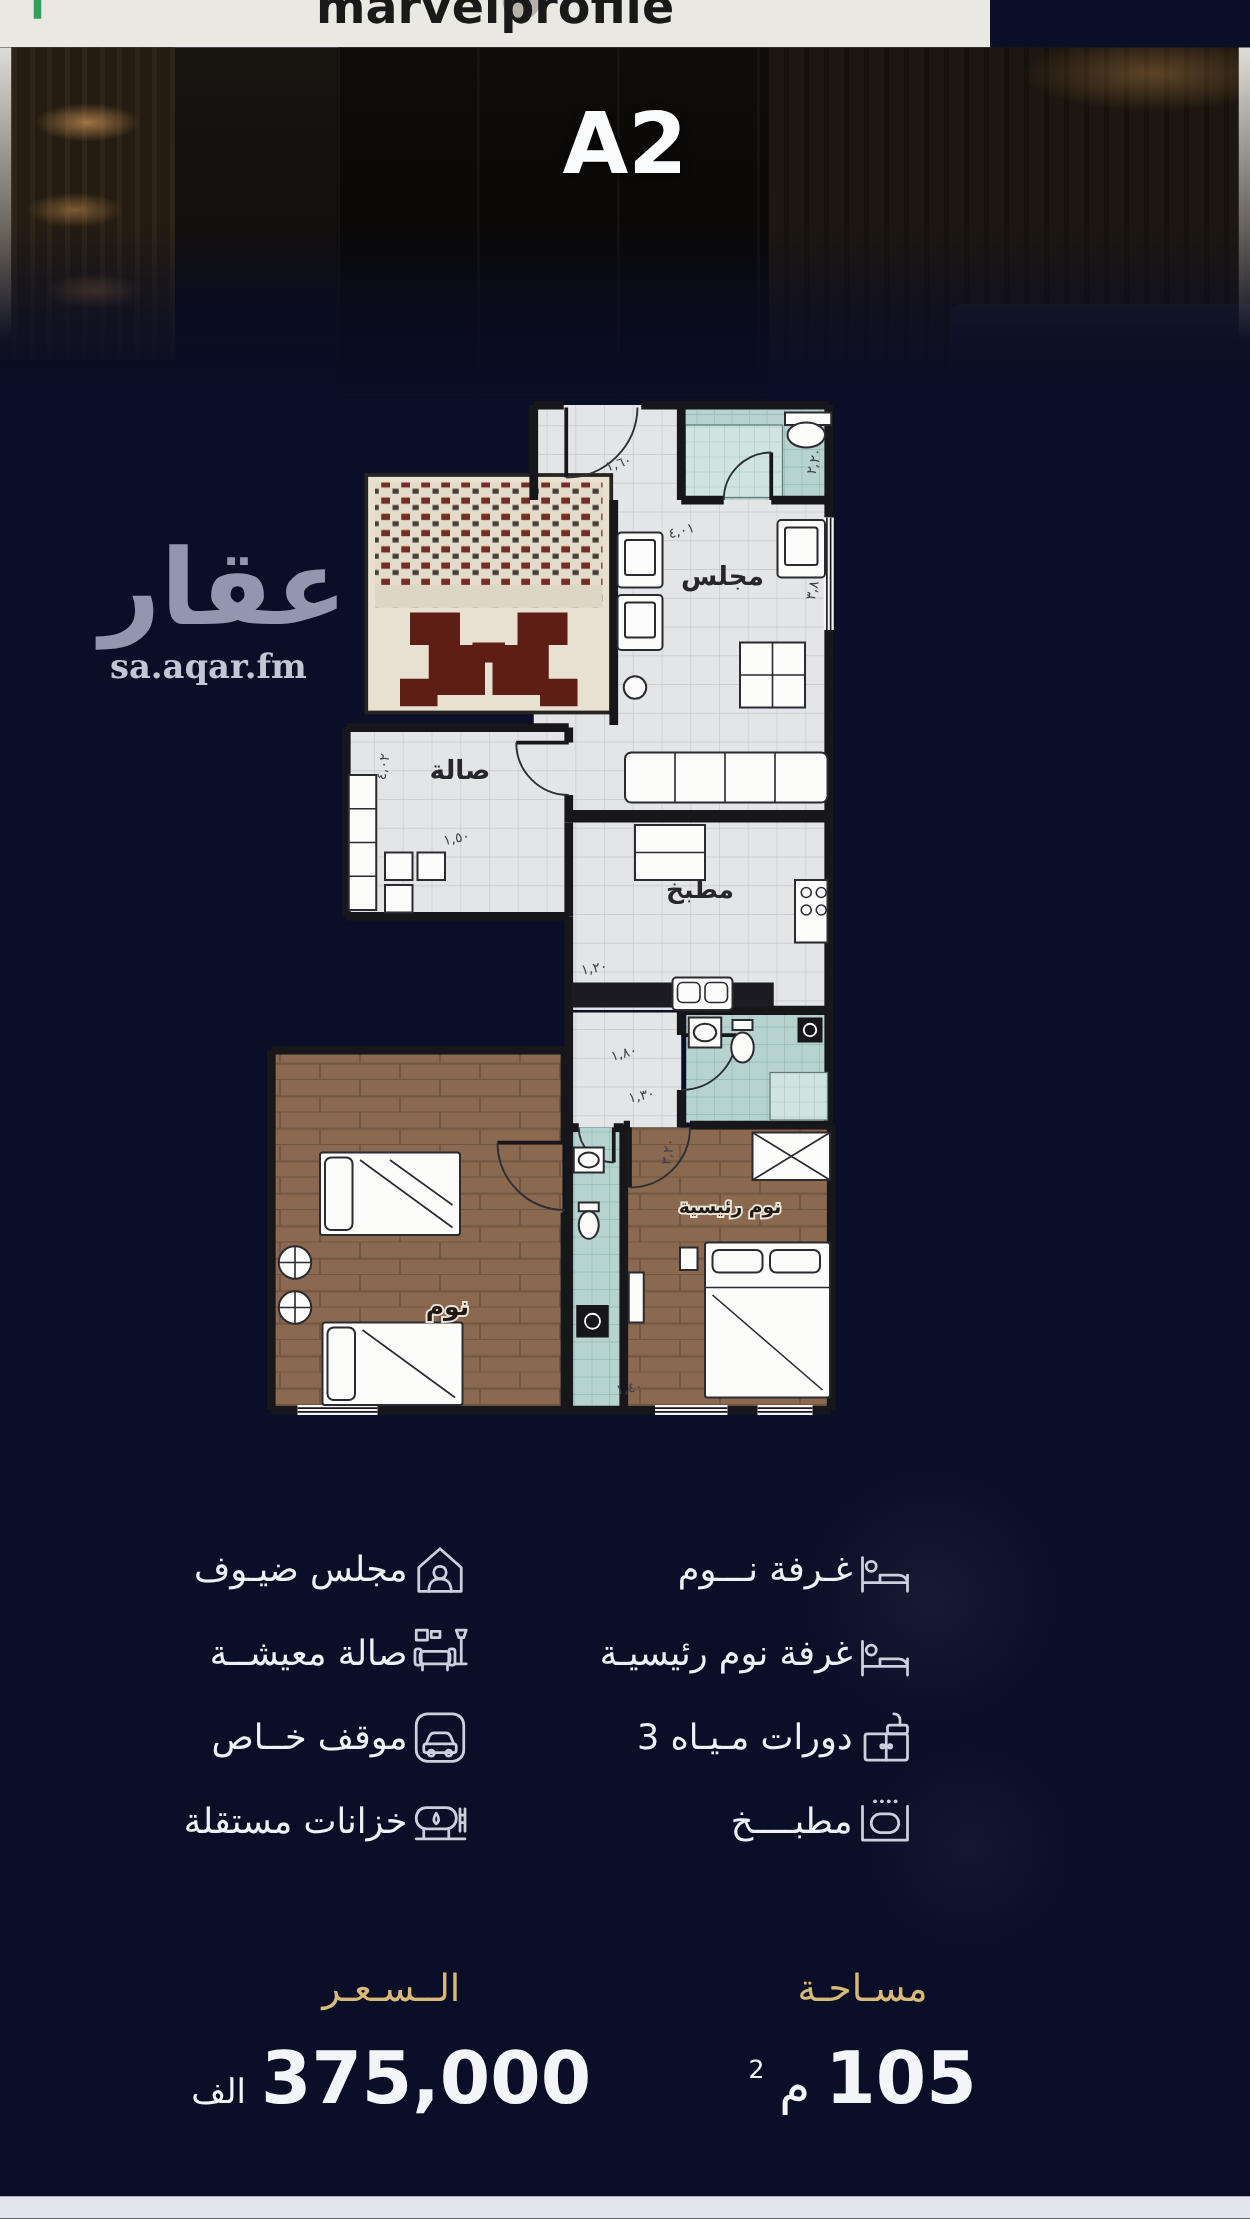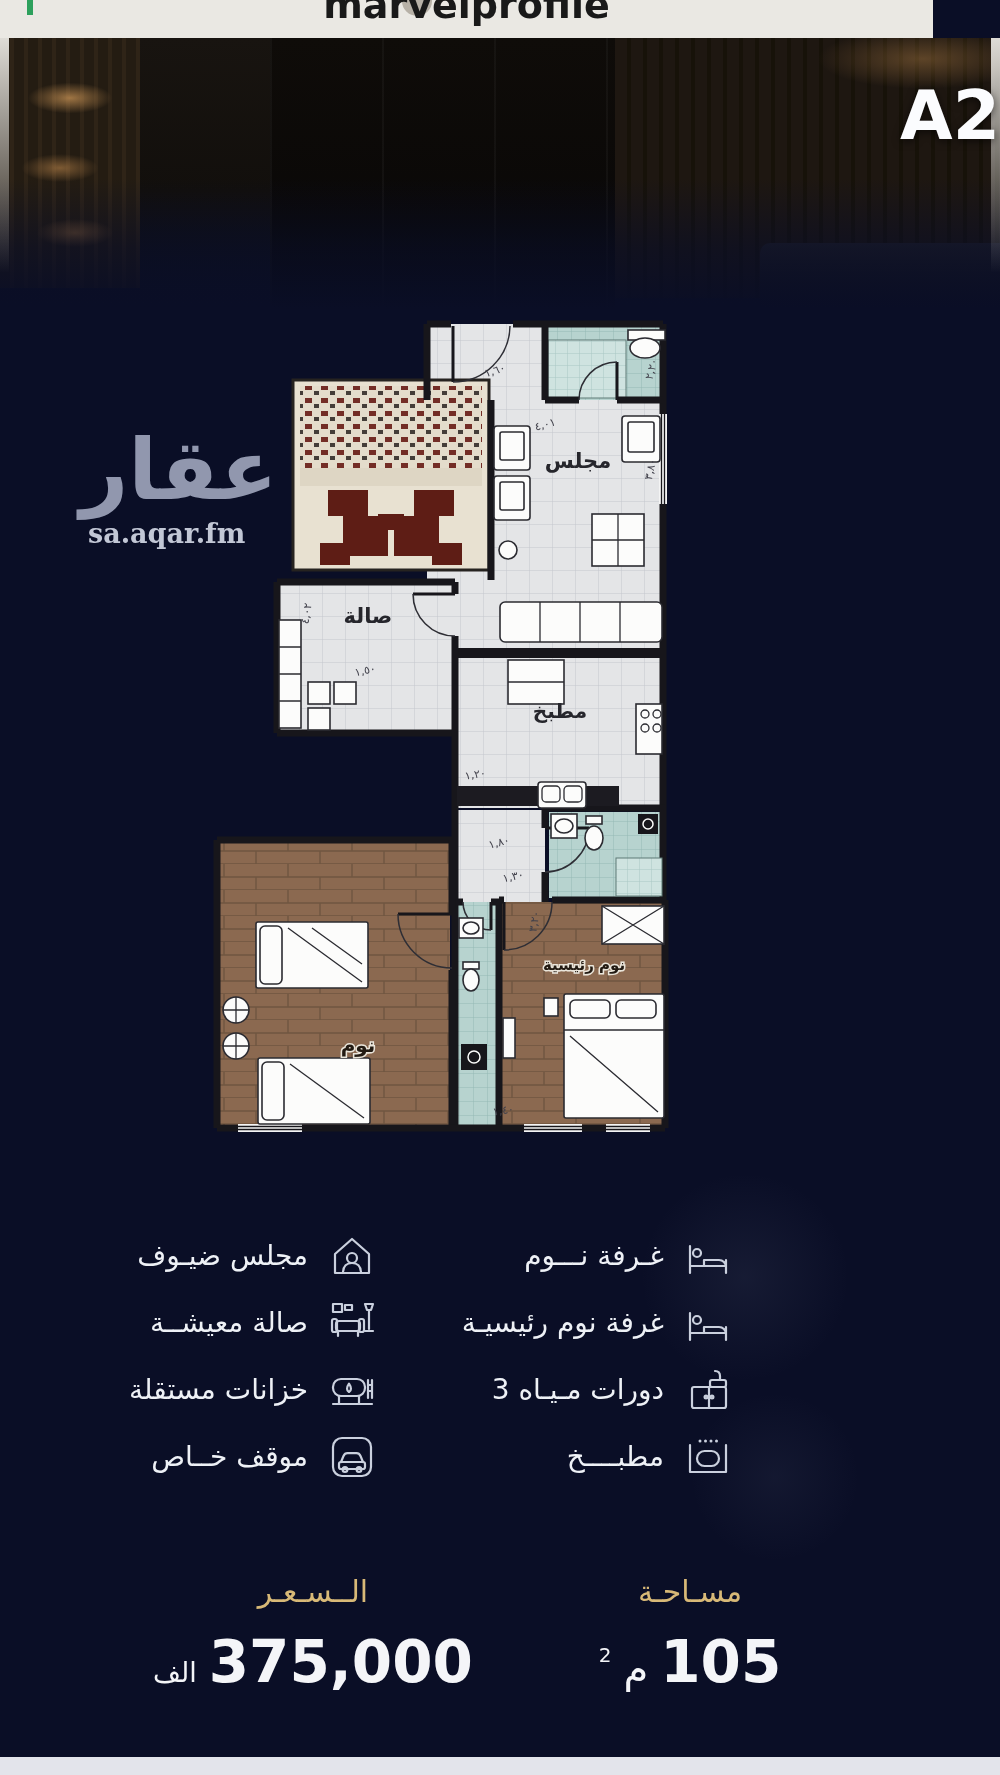--- a/index.html
+++ b/index.html
@@ -1,19 +1,19 @@
 <!DOCTYPE html>
 <html><head>
 <meta charset="utf-8">
 <style>
   html,body{margin:0;padding:0;background:#000;}
   .page{position:relative;width:1000px;height:1775px;background:#0a0e26;overflow:hidden;
         font-family:"DejaVu Sans",sans-serif;}
   
-  .top-header{position:absolute;left:0;top:0;width:933px;height:38px;background:#eae8e3;overflow:hidden;}
+  .top-header{position:absolute;left:0;top:0;width:792px;height:38px;background:#eae8e3;overflow:hidden;}
   .green-bar{position:absolute;left:27px;top:0;width:6px;height:15px;background:#2da05c;}
   .avatar{position:absolute;left:402px;top:-14px;width:30px;height:30px;border-radius:50%;background:#b7b1a7;}
   .app-title{position:absolute;left:0;right:0;top:-17px;text-align:center;font-size:38px;font-weight:700;color:#191919;}
   
   .photo{position:absolute;left:0;top:38px;width:1000px;height:280px;
     background:linear-gradient(180deg,#181410 0%,#120f0c 55%,#0a0e26 100%);}
   .photo .shelf{position:absolute;left:0;top:0;width:140px;height:250px;
     background:
       radial-gradient(60px 22px at 70px 60px, rgba(224,164,94,.65), rgba(224,164,94,0) 70%),
       radial-gradient(55px 20px at 60px 130px, rgba(214,152,84,.5), rgba(214,152,84,0) 70%),
@@ -28,21 +28,21 @@
       repeating-linear-gradient(90deg,#1e1711 0 12px,#171209 12px 16px);}
   .photo .bed{position:absolute;left:760px;top:205px;width:240px;height:70px;border-radius:10px 0 0 0;
     background:linear-gradient(180deg,#23232a,#121218);}
   .photo .fade{position:absolute;left:0;top:0;width:100%;height:100%;
     background:linear-gradient(180deg,rgba(10,14,38,0) 50%,rgba(10,14,38,.65) 75%,#0a0e26 97%);}
   .edge{position:absolute;top:38px;width:9px;height:235px;
     background:linear-gradient(180deg,rgba(232,230,225,.95),rgba(232,230,225,0));}
   .edge.l{left:0;} .edge.r{right:0;}
   .hero-subtitle{position:absolute;left:0;right:0;top:40px;text-align:center;
     font-size:29px;font-weight:500;color:#f2f3f6;text-shadow:0 1px 6px rgba(0,0,0,.6);}
-  .hero-title{position:absolute;left:0;right:0;top:76px;text-align:right;
+  .hero-title{position:absolute;left:0;right:0;top:76px;text-align:center;
     font-size:68px;font-weight:600;color:#fbfcfe;text-shadow:0 2px 8px rgba(0,0,0,.6);}
   
   .watermark-logo{position:absolute;left:80px;top:428px;font-size:84px;font-weight:700;
     color:#a4abc1;opacity:.88;line-height:1;}
   .watermark-site{position:absolute;left:88px;top:518px;font-size:27px;font-weight:700;
     font-family:"DejaVu Serif",serif;color:#ccd1df;opacity:.95;}
   
   .plan{position:absolute;left:208px;top:318px;width:464px;height:820px;}
   .plan svg{display:block;}
   .plan text{font-family:"DejaVu Sans",sans-serif;}
@@ -53,21 +53,21 @@
   .wallthin{stroke:#17161b;stroke-width:3;fill:none;}
   .arc{stroke:#2e2e35;stroke-width:1.5;fill:none;}
   .f{fill:#fcfcfb;stroke:#2b2b31;stroke-width:1.6;}
   .fl{stroke:#2b2b31;stroke-width:1.3;fill:none;}
   .winline{stroke:#17161b;stroke-width:1.3;}
   
   .amenities{position:absolute;left:0;top:1222px;width:1000px;height:280px;}
   .a-col{position:absolute;top:0;}
   .a-col.left{left:138px;width:240px;}
   .a-col.right{left:462px;width:272px;}
-  .a-row{height:67px;display:flex;align-items:center;justify-content:flex-end;gap:18px;}
+  .a-row{height:67px;display:flex;align-items:center;justify-content:flex-end;}
   .a-label{font-size:28px;font-weight:500;color:#eef1f6;white-space:nowrap;}
   .a-icon{width:52px;height:52px;flex:0 0 52px;display:flex;align-items:center;justify-content:center;}
   .a-icon svg{stroke:#cad0de;fill:none;stroke-width:2.2;stroke-linecap:round;stroke-linejoin:round;}
   .glow{position:absolute;border-radius:50%;pointer-events:none;}
   .g1{left:640px;top:-50px;width:210px;height:210px;background:radial-gradient(circle,rgba(130,140,170,.10),rgba(130,140,170,0) 70%);}
   .g2{left:690px;top:170px;width:170px;height:170px;background:radial-gradient(circle,rgba(130,140,170,.08),rgba(130,140,170,0) 70%);}
   
   .summary{position:absolute;left:0;top:1566px;width:880px;height:170px;}
   .sum-block{position:absolute;text-align:center;}
   .price-block{left:148px;top:8px;width:330px;}
@@ -330,39 +330,39 @@
               <rect x="17" y="6" width="7" height="5"></rect>
               <path d="M37,5 h8 l-2,6 h-4 z M41,11 V30 M37,32 h8"></path>
               <rect x="8" y="22" width="24" height="10" rx="3"></rect>
               <rect x="4" y="20" width="5" height="13" rx="2"></rect>
               <rect x="31" y="20" width="5" height="13" rx="2"></rect>
               <path d="M10,33 v4 M30,33 v4"></path>
             </svg>
         </span>
       </div>
       <div class="a-row">
-        <span class="a-label">خزانات مستقلة</span>
-        <span class="a-icon">
-          <svg width="48" height="48" viewBox="0 0 48 48">
-              <rect x="5" y="13" width="32" height="17" rx="8"></rect>
-              <path d="M21,26 c-2.6-1.6-2.6-4.6 0-8.4 c2.6,3.8 2.6,6.8 0,8.4 z"></path>
-              <path d="M40,14 V32 M44,14 V32 M40,19 H44 M40,25 H44"></path>
-              <path d="M11,30 V38 M31,30 V38 M5,38 H44"></path>
-            </svg>
-        </span>
-      </div>
-      <div class="a-row">
         <span class="a-label">موقف خــاص</span>
         <span class="a-icon">
           <svg width="48" height="48" viewBox="0 0 48 48">
               <rect x="5" y="5" width="38" height="38" rx="9"></rect>
               <path d="M13,29 l2.5-6 c0.8-1.8 2-2.8 4-2.8 h9 c2,0 3.2,1 4,2.8 l2.5,6"></path>
               <rect x="11" y="29" width="26" height="7" rx="2"></rect>
               <circle cx="17" cy="36.5" r="2.4"></circle>
               <circle cx="31" cy="36.5" r="2.4"></circle>
+            </svg>
+        </span>
+      </div>
+      <div class="a-row">
+        <span class="a-label">خزانات مستقلة</span>
+        <span class="a-icon">
+          <svg width="48" height="48" viewBox="0 0 48 48">
+              <rect x="5" y="13" width="32" height="17" rx="8"></rect>
+              <path d="M21,26 c-2.6-1.6-2.6-4.6 0-8.4 c2.6,3.8 2.6,6.8 0,8.4 z"></path>
+              <path d="M40,14 V32 M44,14 V32 M40,19 H44 M40,25 H44"></path>
+              <path d="M11,30 V38 M31,30 V38 M5,38 H44"></path>
             </svg>
         </span>
       </div>
     </div>
 
     <div class="a-col right">
       <div class="a-row">
         <span class="a-label">غـرفة نـــوم</span>
         <span class="a-icon">
           <svg width="48" height="48" viewBox="0 0 48 48">

